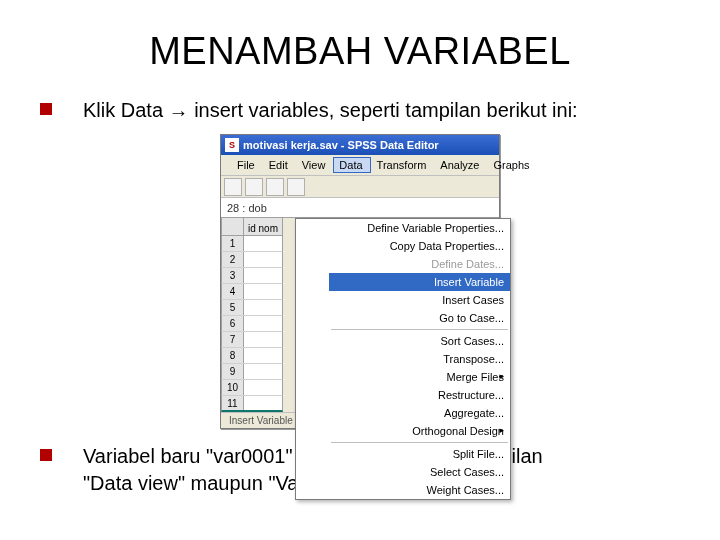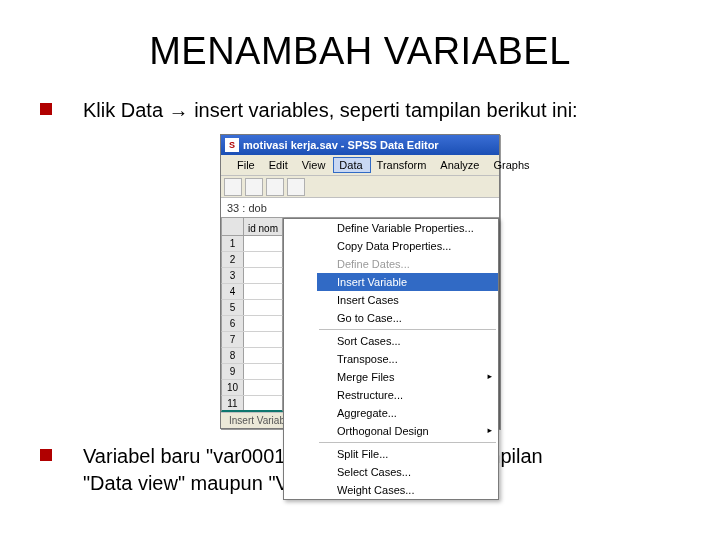--- a/index.html
+++ b/index.html
@@ -17,30 +17,30 @@
   .tb { background: linear-gradient(#3a6ed5,#1b4fb5); color:#fff; height:20px; display:flex; align-items:center; padding:0 4px; }
   .tb .ico { width:14px; height:14px; background:#fff; margin-right:4px; display:flex; align-items:center; justify-content:center; color:#b00000; font-weight:bold; font-size:9px; }
   .tb .ttl { font-weight:bold; font-size:11px; white-space:nowrap; overflow:hidden; }
   .mbar { background:#ece9d8; border-bottom:1px solid #c0c0c0; display:flex; padding:2px 2px 2px 10px; }
   .mbar span { padding:2px 8px 2px 6px; cursor:default; }
   .mbar .open { background:#c9d8f3; border:1px solid #316ac5; padding:1px 7px 1px 5px; }
   .tbar { height:22px; background:#ece9d8; border-bottom:1px solid #c0c0c0; display:flex; align-items:center; padding:0 3px; gap:3px; }
   .tbar .btn { width:18px; height:18px; border:1px solid #b0b0b0; background:#f4f4f4; }
   .cell-ind { height:20px; display:flex; align-items:center; border-bottom:1px solid #a0a0a0; background:#fff; }
   .cell-ind .lab { padding:0 6px; font-size:11px; color:#333; }
-  .body { display:flex; position:relative; }
+  .body { display:flex; position:relative;text-align:right; }
   .grid { width:62px; }
   .grid .hdr { height:18px; border:1px solid #a0a0a0; border-top:none; display:flex; }
   .grid .hdr .rowhead { width:22px; background:#e4e4e4; border-right:1px solid #a0a0a0; }
   .grid .hdr .colhead { flex:1; background:#e4e4e4; display:flex; align-items:flex-end; justify-content:center; font-size:10px; padding-bottom:1px; }
   .grid .row { height:16px; display:flex; border-left:1px solid #a0a0a0; border-right:1px solid #a0a0a0; border-bottom:1px solid #d0d0d0; }
   .grid .row:last-child { border-bottom:2px solid #0f766e; }
   .grid .row .rnum { width:22px; background:#e4e4e4; border-right:1px solid #a0a0a0; display:flex; align-items:center; justify-content:center; font-size:10px; }
   .grid .row .cell { flex:1; background:#fff; }
-  .dropdown { position:absolute; left:62px; top:0; width:216px; background:#fff; border:1px solid #7a7a7a; box-shadow:2px 2px 4px rgba(0,0,0,0.3);padding-left:33px; }
+  .dropdown { position:absolute; left:74px; top:0; width:216px; background:#fff; border:1px solid #7a7a7a; box-shadow:2px 2px 4px rgba(0,0,0,0.3);padding-left:33px; }
   .dropdown .item { padding:3px 6px 3px 20px; font-size:11px; position:relative; white-space:nowrap; cursor:default; }
   .dropdown .item.sub::after { content:"▸"; position:absolute; right:6px; top:3px; font-size:9px; }
   .dropdown .sep { height:1px; background:#c0c0c0; margin:2px 2px; }
   .dropdown .item.hl { background:#316ac5; color:#fff; }
   .dropdown .item.dis { color:#9a9a9a; }
   .footer-bar { height:16px; background:#ece9d8; border-top:1px solid #c0c0c0; display:flex; align-items:center; font-size:10px; color:#555; }
   .footer-bar .tab { padding:0 8px; border-right:1px solid #c0c0c0; }
 </style>
 </head>
 <body>
@@ -70,21 +70,21 @@
         <span>Analyze</span>
         <span>Graphs</span>
       </div>
       <div class="tbar">
         <div class="btn"></div>
         <div class="btn"></div>
         <div class="btn"></div>
         <div class="btn"></div>
       </div>
       <div class="cell-ind">
-        <div class="lab">33 : dob</div>
+        <div class="lab">28 : dob</div>
       </div>
       <div class="body">
         <div class="grid">
           <div class="hdr">
             <div class="rowhead"></div>
             <div class="colhead">id nom</div>
           </div>
           <div class="row">
               <div class="rnum">1</div>
               <div class="cell"></div>

